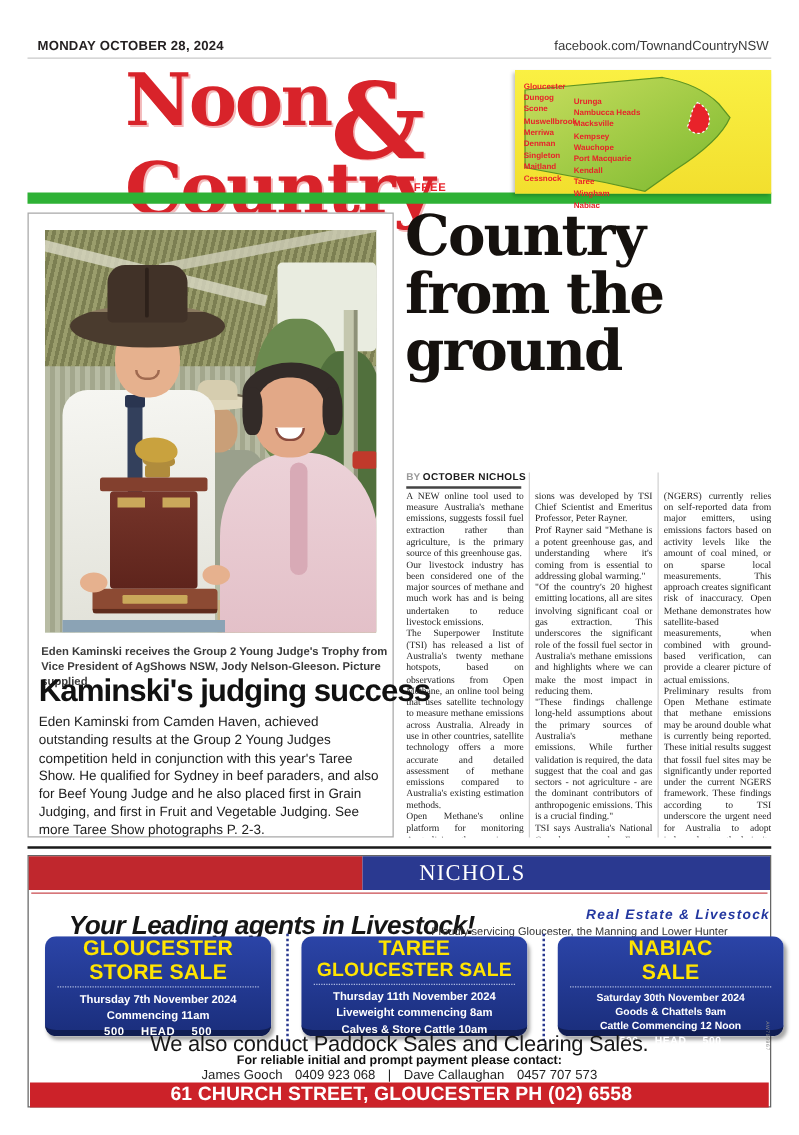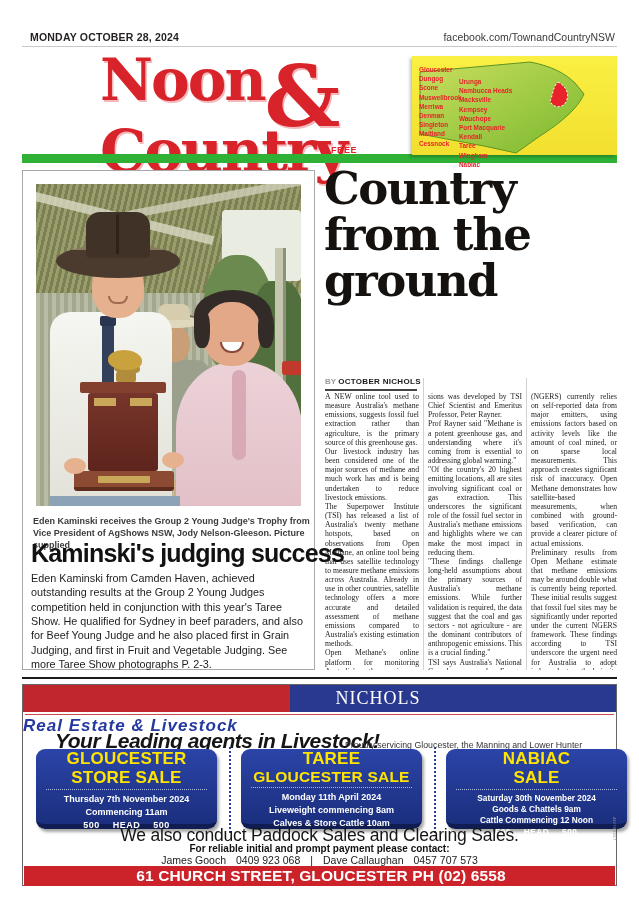--- a/index.html
+++ b/index.html
@@ -99,21 +99,21 @@
   .adsep { position:absolute; left:22px; top:677px; width:595px; height:2px; background:#1a1a1a; }
 
   
   .adbox { position:absolute; left:22px; top:684px; width:595px; height:202px; border:1px solid #666; background:#fff; }
   .band { position:absolute; left:0; top:0; width:100%; height:27px; }
   .band .red { position:absolute; left:0; top:0; width:267px; height:100%; background:#c0272d; }
   .band .blue{ position:absolute; left:267px; top:0; right:0; height:100%; background:#2a3990; }
   .gooch { position:absolute; left:150px; top:-1px; width:140px; text-align:center; font-family:"Liberation Serif", serif; font-weight:bold; font-size:24px; color:#fff; letter-spacing:1px; }
   .agencies { position:absolute; left:290px; top:3px; width:130px; text-align:center; font-family:"Liberation Serif", serif; font-size:18px; color:#fff; letter-spacing:1px; }
   .tagrule { position:absolute; left:2px; top:29px; width:589px; height:1px; background:#c94a4f; }
-  .tagline { position:absolute; left:0; top:31px; width:100%; text-align:left; font-size:17px; font-weight:bold; font-style:italic; color:#2438a0; letter-spacing:1px; }
+  .tagline { position:absolute; left:0; top:41px; width:100%; text-align:right; font-size:11px; font-weight:bold; font-style:italic; color:#2438a0; letter-spacing:1px; }
   .leadline { position:absolute; left:32px; top:44px; font-size:21px; font-style:italic; font-weight:bold; color:#151515; letter-spacing:-.5px; }
   .servicing { position:absolute; left:322px; top:55px; font-size:8.8px; color:#333; }
   .dotsep { position:absolute; top:62px; height:86px; width:0; border-left:2px dotted #2a3990; }
   .ds1 { left:206px; } .ds2 { left:411px; }
   .sale { position:absolute; top:64px; width:181px; height:80px; background:linear-gradient(180deg,#2b44a7,#1b2f7e); border-radius:9px; border-bottom:5px solid #101d52; box-shadow:2px 3px 3px rgba(0,0,0,.35); text-align:center; color:#fff; }
   .s1 { left:13px; } .s2 { left:218px; } .s3 { left:423px; }
   .sale .t { color:#ffe400; font-weight:bold; font-size:17px; line-height:1.12; letter-spacing:.2px; }
   .sale .t.small { font-size:15.5px; }
   .sale .dots { margin:2px 10px 3px; border-top:1.5px dotted #aebadf; }
   .sale .ln { font-size:9px; font-weight:bold; line-height:1.45; }
@@ -267,21 +267,21 @@
       <div class="t">STORE SALE</div>
       <div class="dots"></div>
       <div class="ln">Thursday 7th November 2024</div>
       <div class="ln">Commencing 11am</div>
       <div class="ln head">500 HEAD 500</div>
     </div>
     <div class="sale s2">
       <div class="t">TAREE</div>
       <div class="t small">GLOUCESTER SALE</div>
       <div class="dots"></div>
-      <div class="ln">Monday 11th April 2024</div>
+      <div class="ln">Thursday 11th November 2024</div>
       <div class="ln">Liveweight commencing 8am</div>
       <div class="ln">Calves &amp; Store Cattle 10am</div>
     </div>
     <div class="sale s3">
       <div class="t">NABIAC</div>
       <div class="t">SALE</div>
       <div class="dots"></div>
       <div class="ln tiny">Saturday 30th November 2024</div>
       <div class="ln tiny">Goods &amp; Chattels 9am</div>
       <div class="ln tiny">Cattle Commencing 12 Noon</div>

